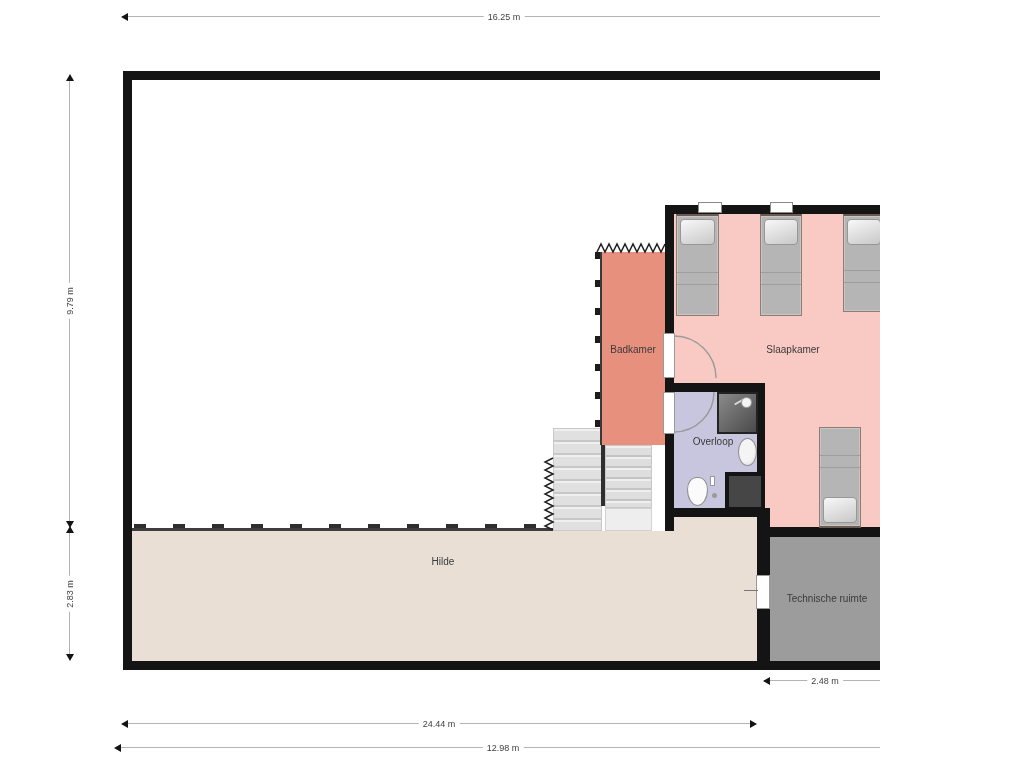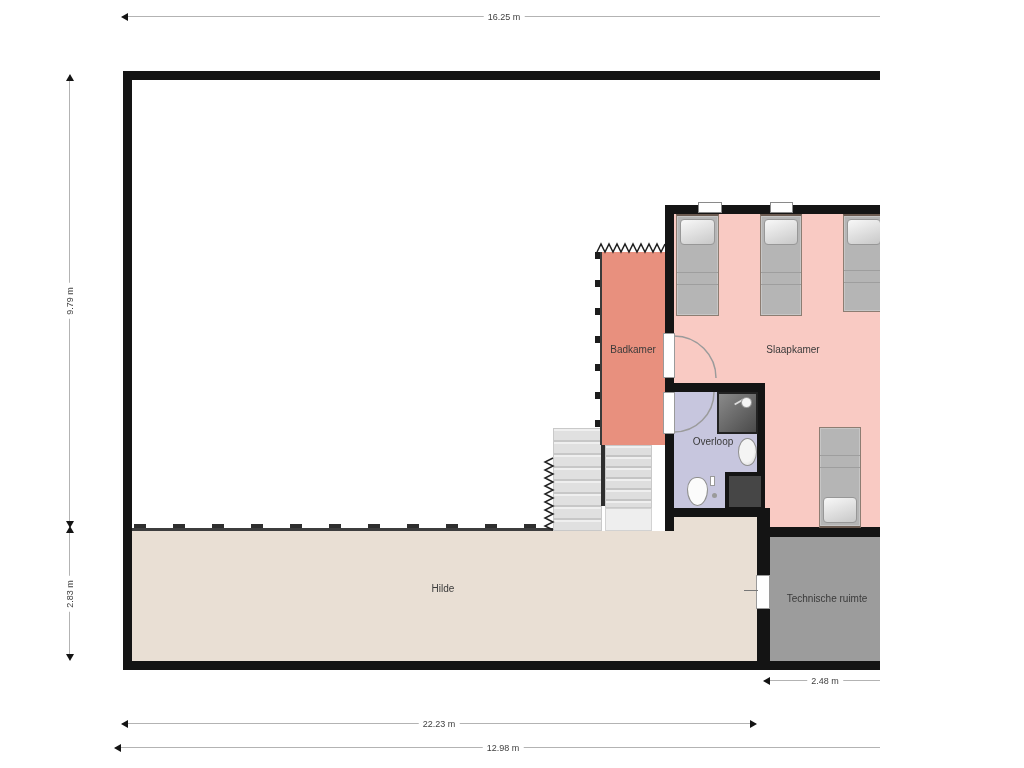--- a/index.html
+++ b/index.html
@@ -112,21 +112,21 @@
   </div>
   <div class="dim v" style="left:972px;top:72px;height:591px">
     <span class="ah au"></span>
     <span class="ah ad"></span>
     <span class="dlabel rot">12.92 m</span>
   </div>
 
   <div class="dim h" style="left:122px;top:723px;width:634px">
     <span class="ah al"></span>
     <span class="ah ar"></span>
-    <span class="dlabel">22.23 m</span>
+    <span class="dlabel">24.44 m</span>
   </div>
   <div class="dim h" style="left:764px;top:680px;width:122px">
     <span class="ah al"></span>
     <span class="ah ar"></span>
     <span class="dlabel">2.48 m</span>
   </div>
   <div class="dim h" style="left:115px;top:747px;width:776px">
     <span class="ah al"></span>
     <span class="ah ar"></span>
     <span class="dlabel">12.98 m</span>
@@ -204,21 +204,21 @@
 
   <div class="shower" style="left:717px;top:392px;width:41px;height:42px"></div>
   <div class="sink" style="left:738px;top:438px;width:19px;height:28px"></div>
   <div class="toilet-bowl" style="left:687px;top:477px;width:21px;height:29px"></div>
   <div class="toilet-cistern" style="left:710px;top:476px;width:5px;height:10px"></div>
   <div class="toilet-dot" style="left:712px;top:493px;width:5px;height:5px"></div>
 
   <div class="room-label" style="left:633px;top:349px">Badkamer</div>
   <div class="room-label" style="left:793px;top:349px">Slaapkamer</div>
   <div class="room-label" style="left:713px;top:441px">Overloop</div>
-  <div class="room-label" style="left:443px;top:588px">Hilde</div>
+  <div class="room-label" style="left:443px;top:561px">Hilde</div>
   <div class="room-label" style="left:827px;top:598px">Technische ruimte</div>
 
   <div class="logo">
     <div class="blob"></div>
     <div class="ltext">
       <div>vakantie</div>
       <div>adressen</div>
     </div>
   </div>
 

